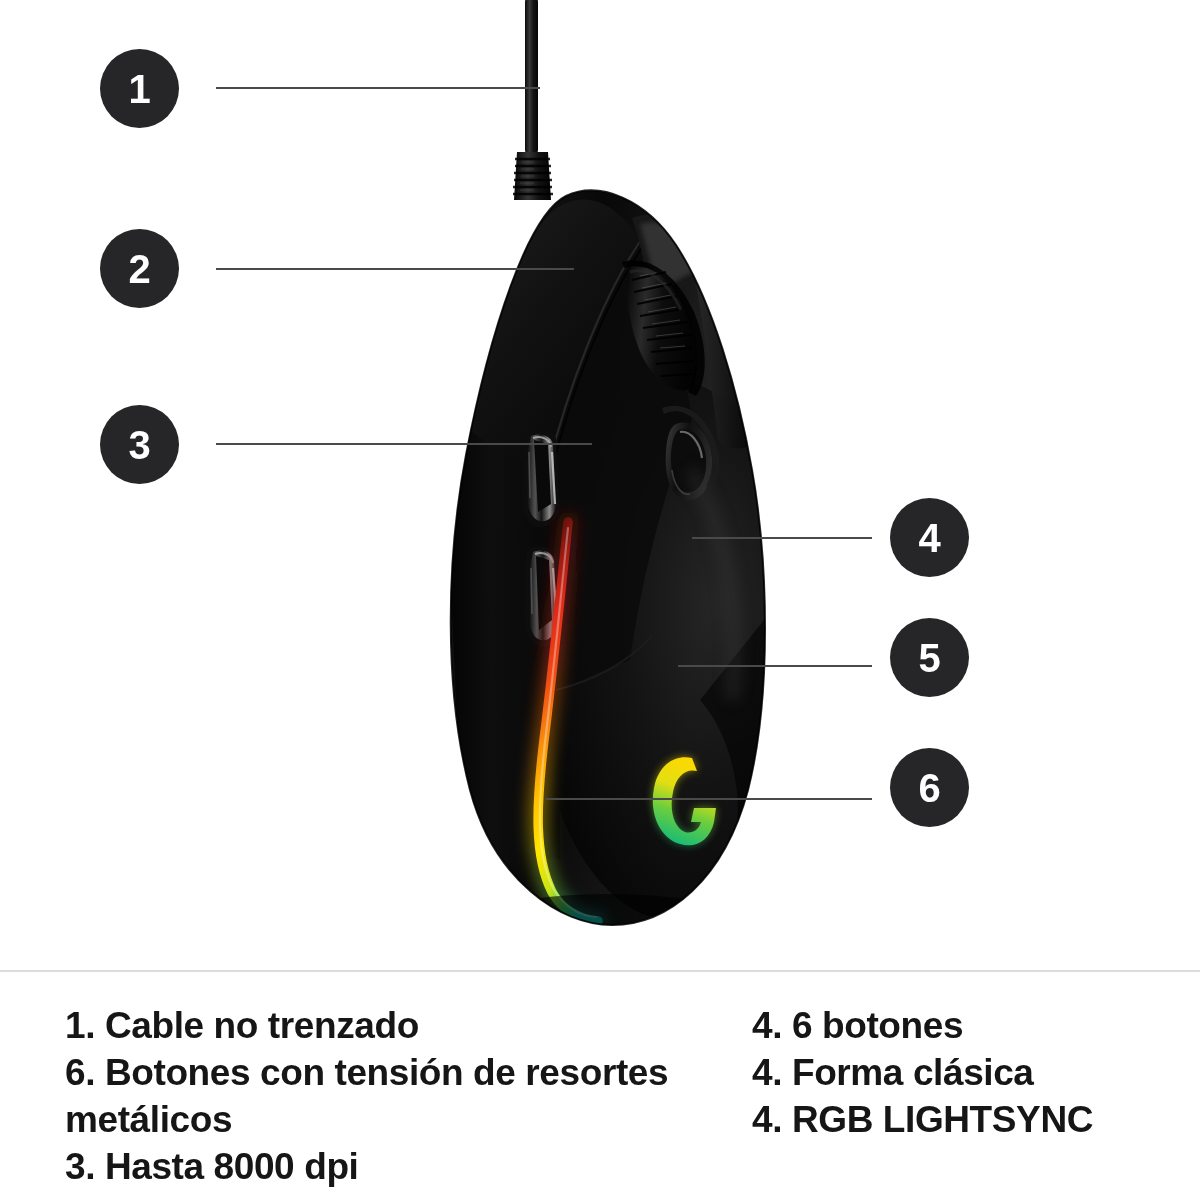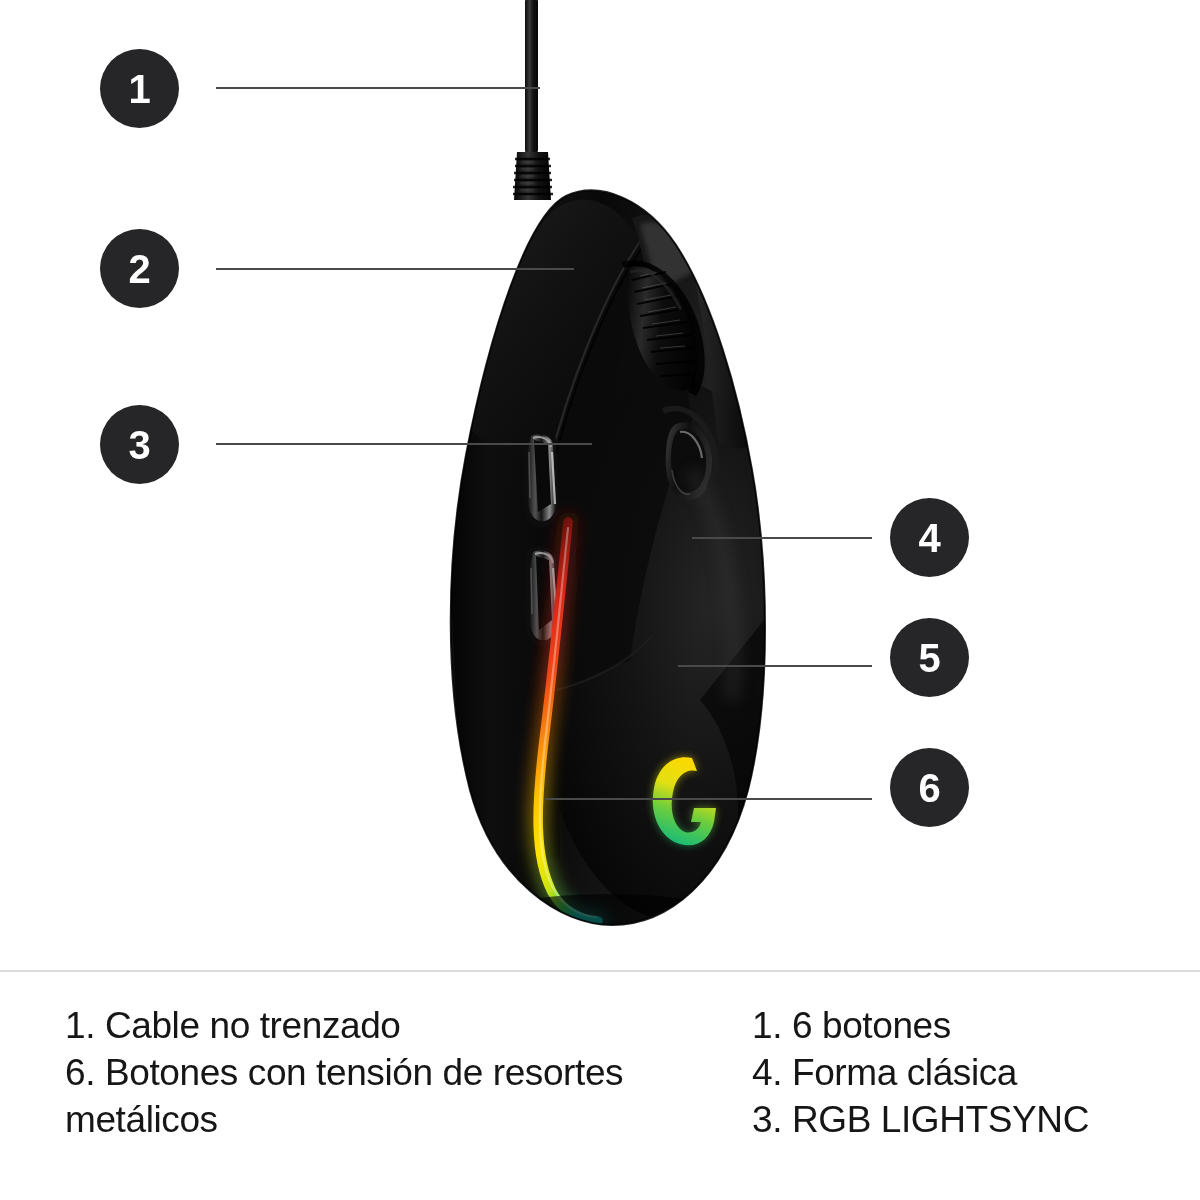--- a/index.html
+++ b/index.html
@@ -76,20 +76,21 @@
     position: absolute;
     left: 0;
     top: 972px;
     width: 1200px;
     height: 228px;
     background: #ffffff;
   }
   .caption-col {
     position: absolute;
     top: 30px;
+    font-weight: bold;
   }
   #caption-col-left { left: 65px; width: 660px; }
   #caption-col-right { left: 752px; width: 430px; }
 
   .caption-item {
     font-family: "Liberation Sans", sans-serif;
     font-size: 37px;
     line-height: 47px;
     color: #161616;
     letter-spacing: -0.4px;
@@ -463,19 +464,20 @@
   </div>
 </div>
 
 <div id="caption-divider"></div>
 
 <div id="caption-area">
   <div class="caption-col" id="caption-col-left">
     <div class="caption-item">1. Cable no trenzado</div>
     <div class="caption-item">6. Botones con tensión de resortes
 metálicos</div>
+    <div class="caption-item">3. Hasta 8000 dpi</div>
   </div>
   <div class="caption-col" id="caption-col-right">
-    <div class="caption-item">1. 6 botones</div>
+    <div class="caption-item">4. 6 botones</div>
     <div class="caption-item">4. Forma clásica</div>
-    <div class="caption-item">3. RGB LIGHTSYNC</div>
+    <div class="caption-item">4. RGB LIGHTSYNC</div>
   </div>
 </div>
 
 </body></html>

